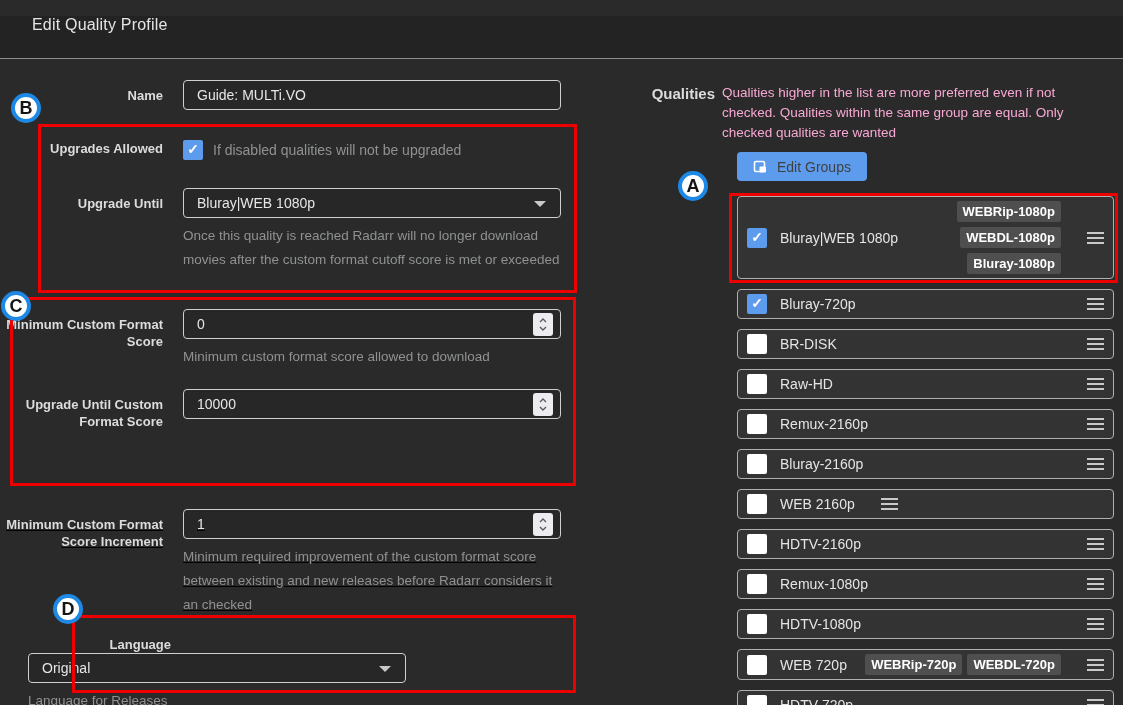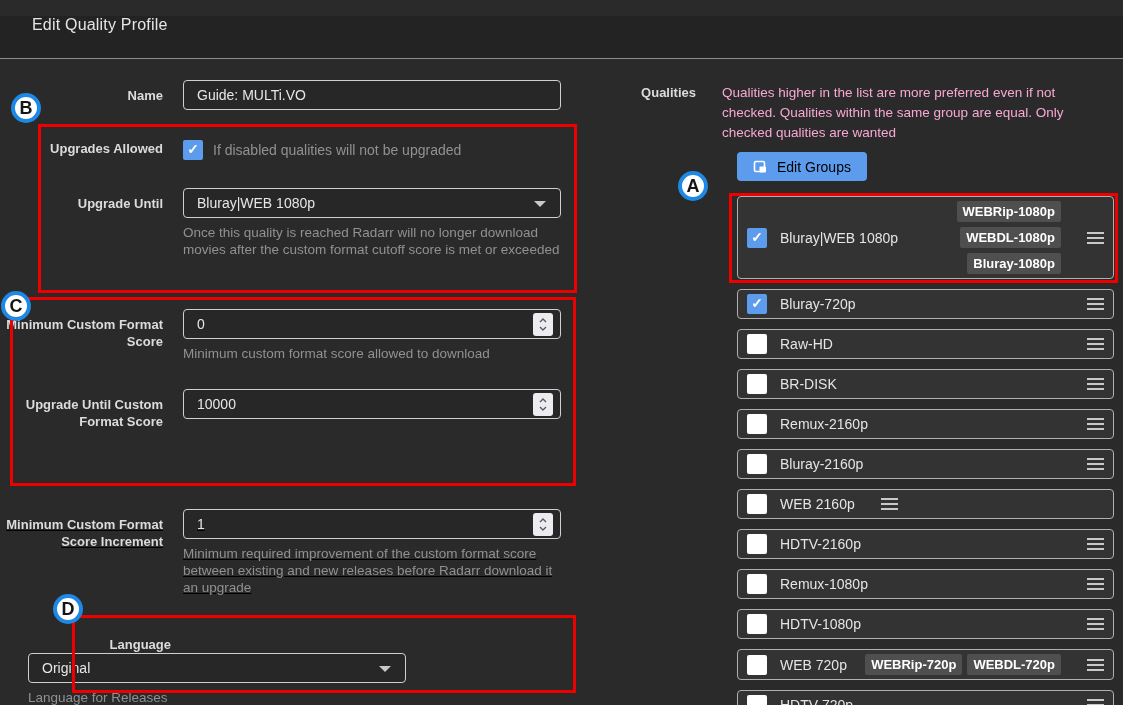--- a/index.html
+++ b/index.html
@@ -24,51 +24,51 @@
     font-size:13px; line-height:17px; padding-top:7px; flex:none;
   }
   .ctrl{ margin-left:20px; width:378px; }
   .tbox{
     width:378px; height:30px; background:#272727;
     border:1px solid #cfcfcf; border-radius:4px;
     color:#e6e6e6; font-size:14px; font-family:"Liberation Sans",sans-serif;
     padding:0 13px; display:flex; align-items:center; position:relative;
   }
   input.tbox{ display:block; line-height:28px; }
-  .help{ color:#8f9192; font-size:13.5px; line-height:17px; margin-top:6px; width:380px; }
+  .help{ color:#8f9192; font-size:13.5px; line-height:24px; margin-top:6px; width:380px; }
   .caret-down{
     position:absolute; right:14px; top:12px; width:0; height:0;
     border-left:6px solid transparent; border-right:6px solid transparent;
     border-top:6px solid #c9c9c9;
   }
   .spinner{
     position:absolute; right:7px; top:3px; width:20px; height:23px;
     background:#ececf0; border-radius:3px; display:flex; flex-direction:column;
     align-items:center; justify-content:center;
   }
   .checkbox{
     width:20px; height:20px; border-radius:2px; background:#fff; flex:none;
     display:flex; align-items:center; justify-content:center;
   }
   .checkbox.checked{ background:#5d9cec; color:#fff; font-size:14px; font-weight:700; }
   .check-glyph{ transform:translateY(-1px); }
   .cb-help{ color:#8f9192; font-size:14px; margin-left:10px; line-height:20px; }
 
   
   .q-label{
-    position:absolute; left:536px; top:85px; width:160px; text-align:right;
-    color:#dcdcdc; font-weight:700; font-size:13px;
+    position:absolute; left:555px; top:85px; width:160px; text-align:right;
+    color:#dcdcdc; font-weight:700; font-size:15px;
   }
   .q-help{
     position:absolute; left:722px; top:83px; width:362px;
     color:#f9a8d4; font-size:13.5px; line-height:20px;
   }
   .edit-groups-btn{
     position:absolute; left:737px; top:152px; height:29px;
-    background:#5d9cec; border:none; border-radius:4px; color:#000000;
+    background:#5d9cec; border:none; border-radius:4px; color:#404040;
     font-size:14px; font-family:"Liberation Sans",sans-serif;
     display:flex; align-items:center; gap:9px; padding:0 16px; cursor:pointer;
   }
   .q-list{
     position:absolute; left:737px; top:196px; width:377px;
     display:flex; flex-direction:column; gap:10px;
   }
   .q-item{
     min-height:30px; background:#333; border:1px solid #b0b0b0; border-radius:4px;
     display:flex; align-items:center; padding:4px 9px; gap:13px;
@@ -178,21 +178,21 @@
     <div class="ctrl">
       <div class="tbox">
         <span>1</span>
         <span class="spinner">
           <svg width="10" height="17" viewBox="0 0 10 17">
             <path d="M2 6 L5 3 L8 6" fill="none" stroke="#5b5b66" stroke-width="1.4"></path>
             <path d="M2 11 L5 14 L8 11" fill="none" stroke="#5b5b66" stroke-width="1.4"></path>
           </svg>
         </span>
       </div>
-      <div class="help">Minimum required improvement of the custom format score between existing and new releases before Radarr download it an upgrade</div>
+      <div class="help">Minimum required improvement of the custom format score between existing and new releases before Radarr considers it an checked</div>
     </div>
   </div>
 
   <div class="row" style="left:8px;top:629px;flex-direction:column;">
     <div class="lbl">Language</div>
     <div class="ctrl">
       <div class="tbox">
         <span>Original</span>
         <span class="caret-down"></span>
       </div>
@@ -239,34 +239,34 @@
           <i></i>
           <i></i>
           <i></i>
         </span>
     </div>
 
     <div class="q-item">
       <span class="checkbox">
         <span class="check-glyph"></span>
       </span>
+      <span class="q-name">BR-DISK</span>
+      <span class="q-badges"></span>
+      <span class="drag-handle">
+          <i></i>
+          <i></i>
+          <i></i>
+        </span>
+    </div>
+
+    <div class="q-item">
+      <span class="checkbox">
+        <span class="check-glyph"></span>
+      </span>
       <span class="q-name">Raw-HD</span>
-      <span class="q-badges"></span>
-      <span class="drag-handle">
-          <i></i>
-          <i></i>
-          <i></i>
-        </span>
-    </div>
-
-    <div class="q-item">
-      <span class="checkbox">
-        <span class="check-glyph"></span>
-      </span>
-      <span class="q-name">BR-DISK</span>
       <span class="q-badges"></span>
       <span class="drag-handle">
           <i></i>
           <i></i>
           <i></i>
         </span>
     </div>
 
     <div class="q-item">
       <span class="checkbox">

